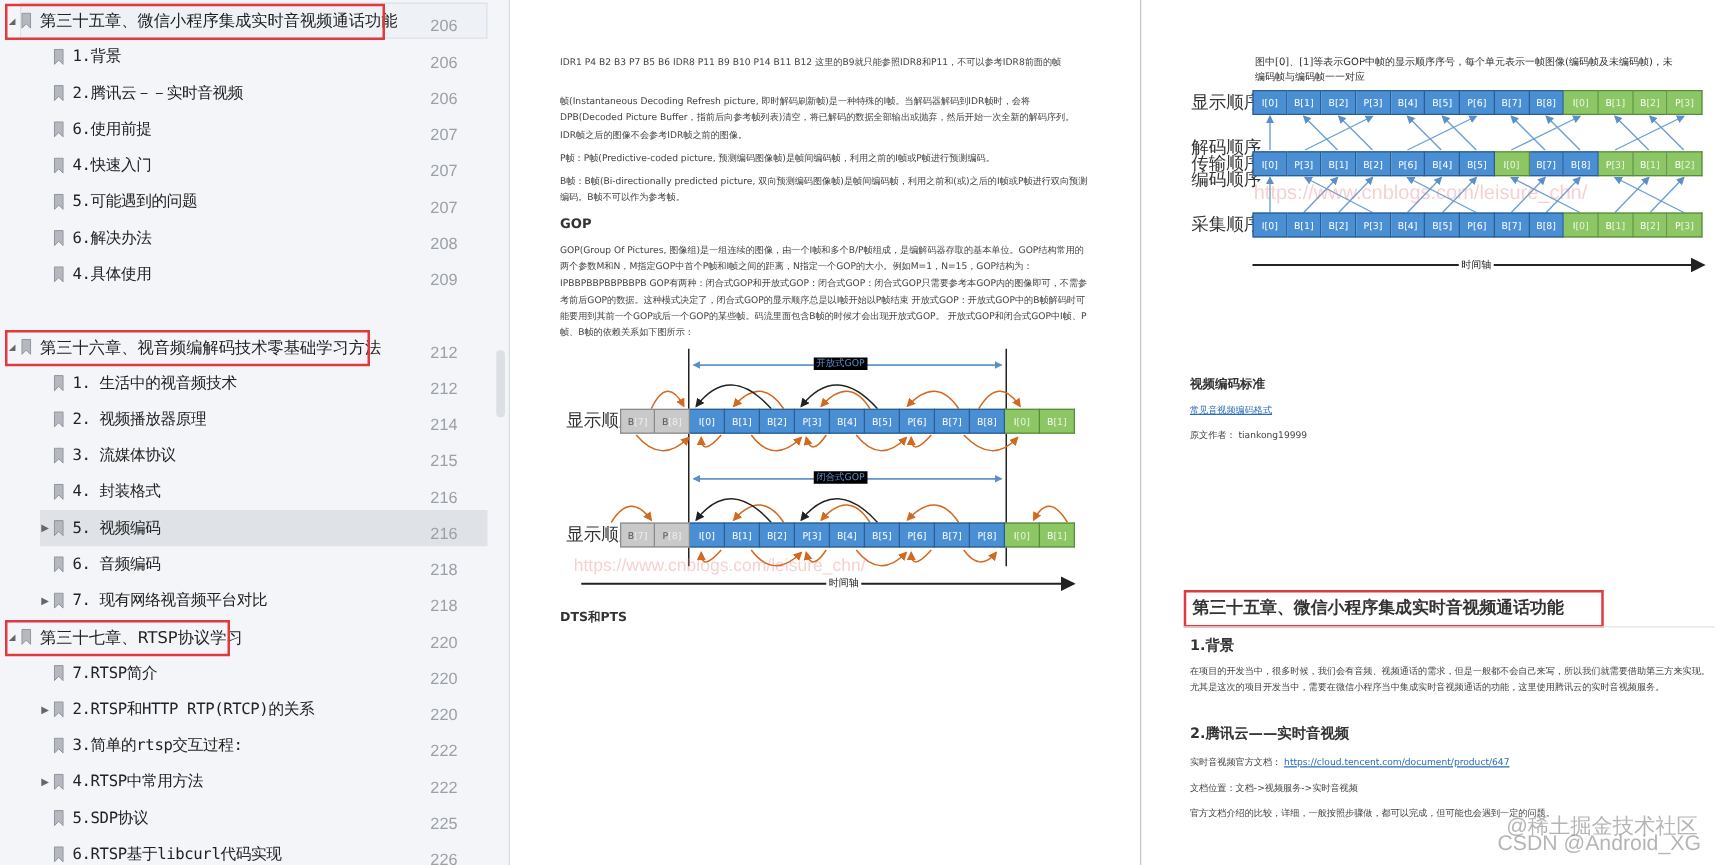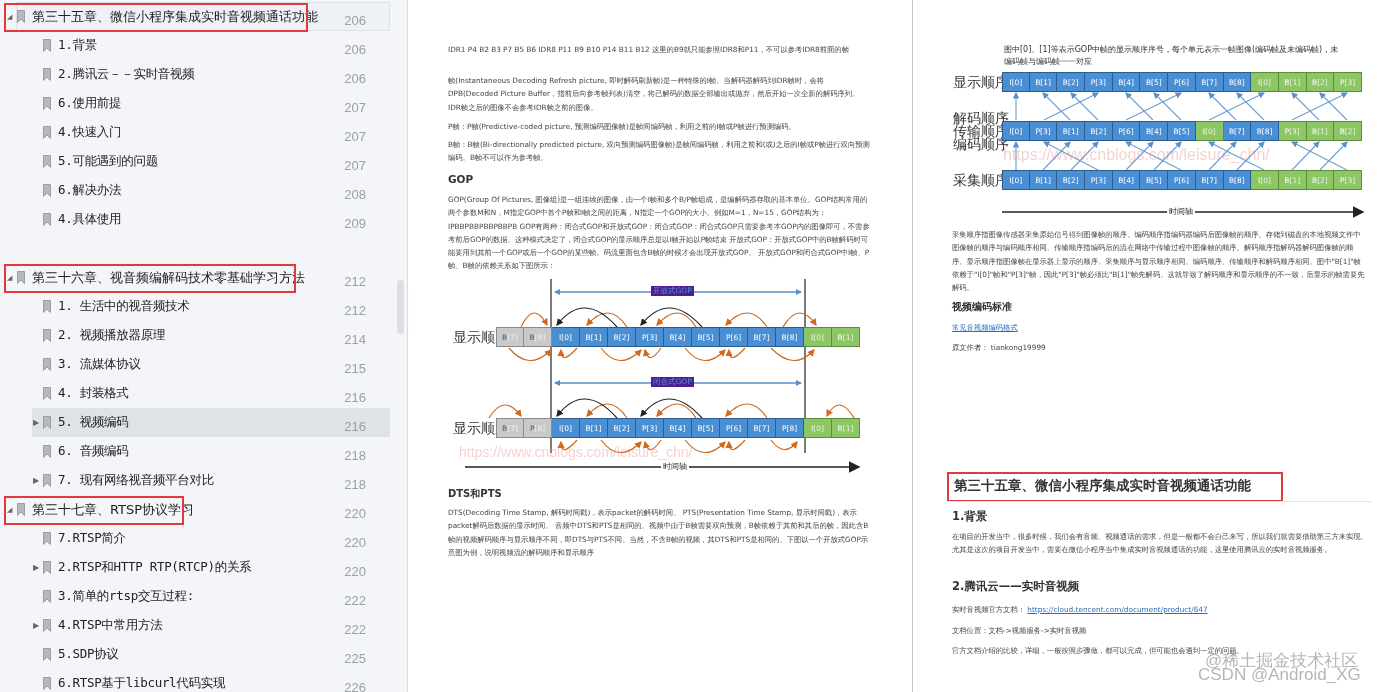--- a/index.html
+++ b/index.html
@@ -41,21 +41,21 @@
   .frame:first-child { border-left: 1px solid #2b5d8e; }
   .frame.blue { background: #4a8fd4; }
   .frame.green { background: #8cc665; border-color: #5a8c3c; }
   .frame.gray { background: #c9c9c9; border-color: #8a8a8a; color: #555; }
   .frame .idx-dim { color: #d8e6f4; }
   .frame.gray .idx-dim { color: #eee; }
   .frame.green .idx-dim { color: #e9f5de; }
   .row-label { position: absolute; font-size: 14px; color: #333; white-space: nowrap; text-align: left; line-height: 11px; }
   .watermark { position: absolute; color: rgba(230,120,120,0.35); font-family: "Liberation Sans", sans-serif; white-space: nowrap; }
   .axis-label { position: absolute; font-size: 8px; color: #222; background: #fff; padding: 0 2px; }
-  .gop-label { position: absolute; font-size: 7.5px; color: #5a8fc8; background: #4c1d95; padding: 0 2px; }
+  .gop-label { position: absolute; font-size: 7.5px; color: #5a8fc8; background: #000000; padding: 0 2px; }
   svg.overlay { position: absolute; left: 0; top: 0; pointer-events: none; }
   .red-box { position: absolute; border: 2px solid #e0393e; }
   .bottom-wm { position:absolute; color: rgba(120,120,120,0.55); font-family:"Liberation Sans", sans-serif; white-space:nowrap; }
 </style>
 </head>
 <body>
 
 <div class="sidebar" id="sidebar">
     <div class="toc-row chapter chapter-first" style="top: 2px;">
       <div class="row-bg"></div>
@@ -455,21 +455,20 @@
         <div class="frame green" style="width: 28px;">
           <span>B </span>
           <span class="idx-dim">[1]</span>
         </div>
       </div>
     <div class="watermark" style="left:50px;top:444px;font-size:14px;">https://www.cnblogs.com/leisure_chn/</div>
     <div class="axis-label" style="left:252px;top:461px;">时间轴</div>
   </div>
 
   <div class="p-heading" style="left:39px;top:487px;font-size:10px;">DTS和PTS</div>
-  <div class="p-text" style="left:39px;top:506px;width:422px;">DTS(Decoding Time Stamp, 解码时间戳)，表示packet的解码时间。 PTS(Presentation Time Stamp, 显示时间戳)，表示packet解码后数据的显示时间。 音频中DTS和PTS是相同的。视频中由于B帧需要双向预测，B帧依赖于其前和其后的帧，因此含B帧的视频解码顺序与显示顺序不同，即DTS与PTS不同。当然，不含B帧的视频，其DTS和PTS是相同的。下图以一个开放式GOP示意图为例，说明视频流的解码顺序和显示顺序</div>
 </div>
 
 <div class="page page-right">
   <div>
     <div class="p-text" style="left:91px;top:44px;width:340px;font-size:8px;line-height:12px;color:#333;">图中[0]、[1]等表示GOP中帧的显示顺序序号，每个单元表示一帧图像(编码帧及未编码帧)，未编码帧与编码帧一一对应</div>
     <svg class="overlay" width="472" height="692">
       <defs>
         <marker id="rb" markerWidth="6" markerHeight="6" refX="5" refY="3" orient="auto">
             <path d="M0,0 L6,3 L0,6 z" fill="#5a8fc8"></path>
           </marker>
@@ -673,21 +672,20 @@
         </div>
         <div class="frame green" style="width: 27.7px;">
           <span>P </span>
           <span class="idx-dim">[3]</span>
         </div>
       </div>
     <div class="watermark" style="left:90px;top:146px;font-size:16px;">https://www.cnblogs.com/leisure_chn/</div>
     <div class="axis-label" style="left:254px;top:206px;">时间轴</div>
   </div>
 
-  <div class="p-text" style="left:39px;top:228px;width:415px;">采集顺序指图像传感器采集原始信号得到图像帧的顺序。编码顺序指编码器编码后图像帧的顺序。存储到磁盘的本地视频文件中图像帧的顺序与编码顺序相同。传输顺序指编码后的流在网络中传输过程中图像帧的顺序。解码顺序指解码器解码图像帧的顺序。显示顺序指图像帧在显示器上显示的顺序。采集顺序与显示顺序相同。编码顺序、传输顺序和解码顺序相同。图中"B[1]"帧依赖于"I[0]"帧和"P[3]"帧，因此"P[3]"帧必须比"B[1]"帧先解码。这就导致了解码顺序和显示顺序的不一致，后显示的帧需要先解码。</div>
   <div class="p-heading" style="left:39px;top:300px;font-size:10px;">视频编码标准</div>
   <div class="p-text link" style="left:39px;top:321px;">常见音视频编码格式</div>
   <div class="p-text" style="left:39px;top:341px;">原文作者： tiankong19999</div>
 
   <div class="red-box" style="left:34px;top:472px;width:336px;height:30px;"></div>
   <div style="position:absolute;left:34px;top:501px;width:425px;height:1px;background:#e4e4e4;"></div>
   <div class="p-heading" style="left:41px;top:477px;font-size:13.5px;">第三十五章、微信小程序集成实时音视频通话功能</div>
   <div class="p-heading" style="left:39px;top:509px;font-size:11.5px;">1.背景</div>
   <div class="p-text" style="left:39px;top:530px;width:418px;">在项目的开发当中，很多时候，我们会有音频、视频通话的需求，但是一般都不会自己来写，所以我们就需要借助第三方来实现。尤其是这次的项目开发当中，需要在微信小程序当中集成实时音视频通话的功能，这里使用腾讯云的实时音视频服务。</div>
   <div class="p-heading" style="left:39px;top:579px;font-size:11.5px;">2.腾讯云——实时音视频</div>

